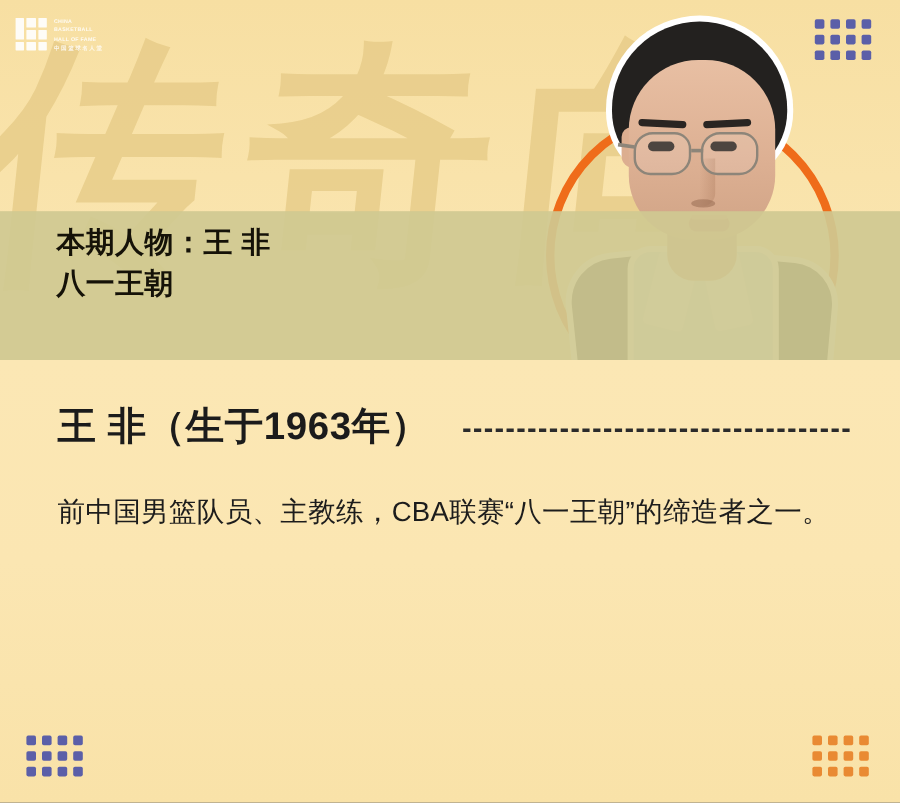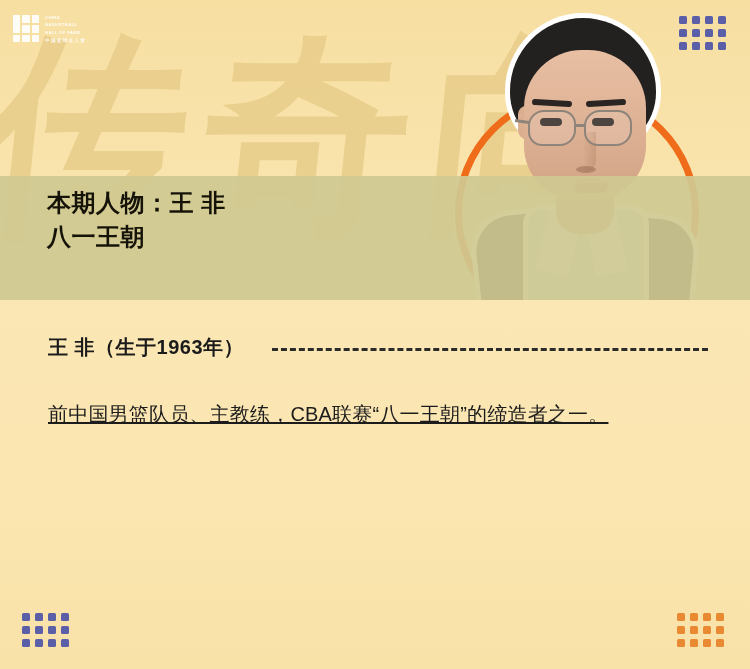--- a/index.html
+++ b/index.html
@@ -282,44 +282,43 @@
     position: absolute;
     left: 48px;
     top: 334px;
     width: 660px;
     display: flex;
     align-items: center;
     gap: 22px;
   }
   .name-title {
     color: #1b1b1b;
-    font-size: 20px;
+    font-size: 32px;
     font-weight: 700;
     letter-spacing: .5px;
     white-space: nowrap;
   }
   .dashline {
     flex: 1;
     height: 0;
     border-top: 3px dashed #2b2b2b;
     margin-top: 4px;
     margin-left: 6px;
   }
 
   
   .body-text {
     position: absolute;
     left: 48px;
-    top: 396px;
+    top: 408px;
     width: 660px;
     color: #1c1c1c;
-    font-size: 20px;
+    font-size: 23px;
     line-height: 37px;
     letter-spacing: .2px;
-    text-decoration: underline;
   }
   .body-text p { margin: 0; }
 </style>
 </head>
 <body>
 
 <div class="poster">
 
   <div class="watermark">传奇向</div>
 

